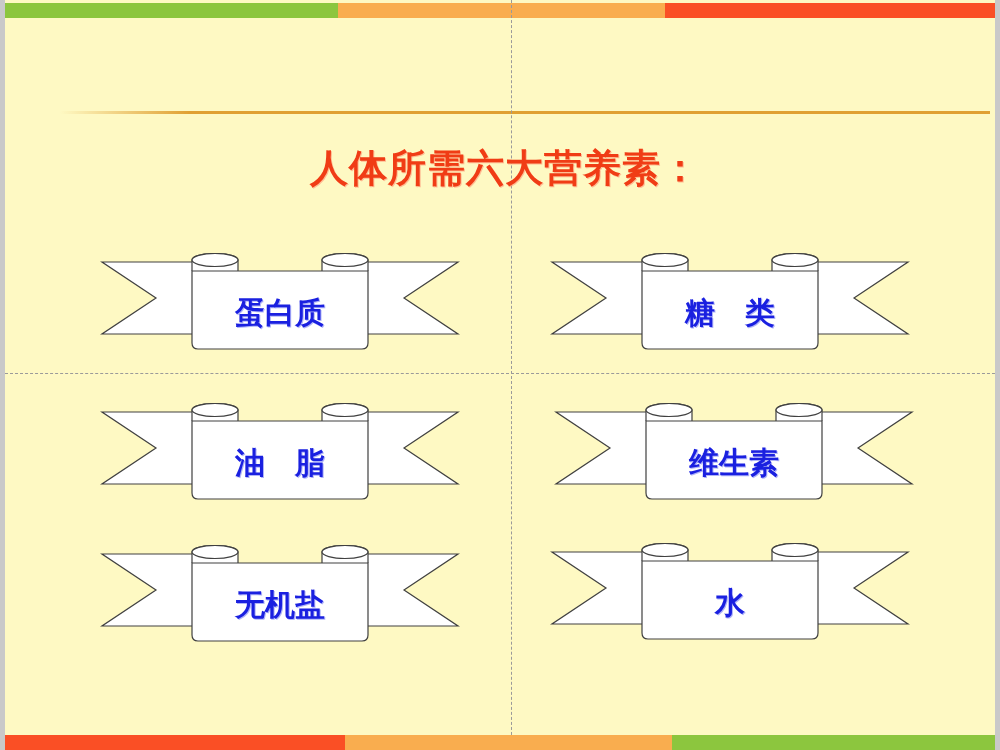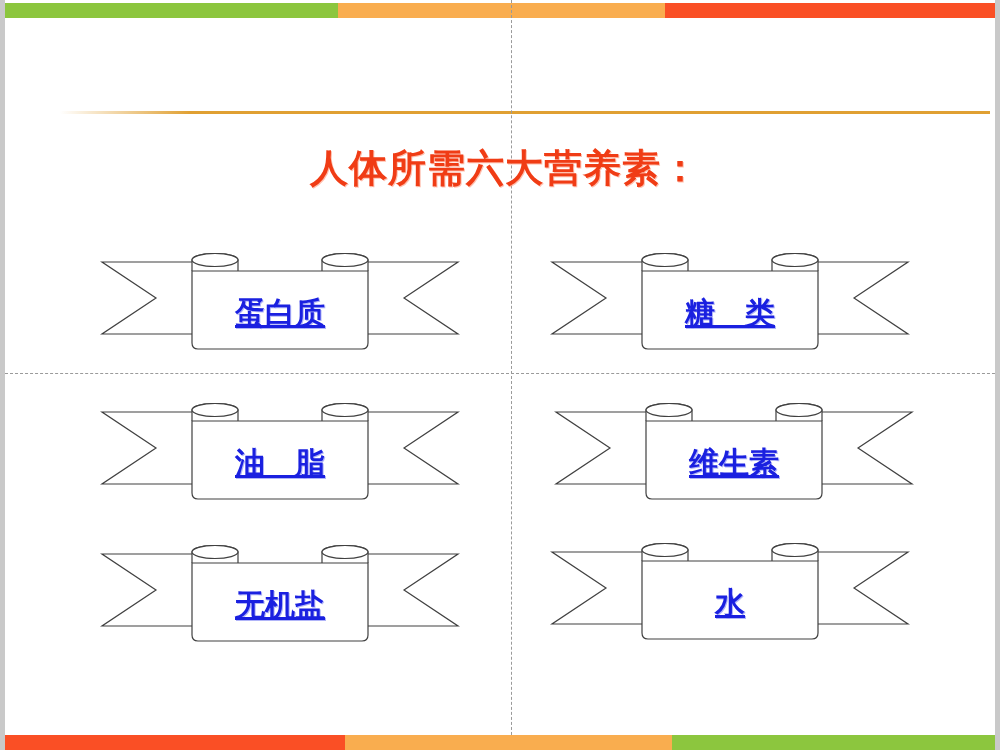--- a/index.html
+++ b/index.html
@@ -4,21 +4,21 @@
 <style>
   html, body {
     margin: 0;
     padding: 0;
     background: #c8c8c8;
   }
   #slide {
     position: relative;
     width: 1000px;
     height: 750px;
-    background: #ffffff;
+    background: #fef9c3;
     overflow: hidden;
     font-family: "Liberation Serif", "DejaVu Serif", serif;
     box-sizing: border-box;
     border-left: 5px solid #c9c9c9;
     border-right: 5px solid #c9c9c9;
   }
 
   
   .bar {
     position: absolute;
@@ -91,21 +91,20 @@
     align-items: center;
     justify-content: center;
     padding-top: 20px;
     box-sizing: border-box;
     font-size: 30px;
     font-weight: bold;
     color: #1a20e0;
     text-shadow: 1px 1px 0 rgba(150,155,245,0.75);
     white-space: pre;
     pointer-events: none;
-    text-decoration: underline;
   }
 </style>
 </head>
 <body>
 
 <div id="slide">
 
   <div class="bar top">
       <div class="seg" style="width: 333px; background: rgb(140, 198, 62);"></div>
       <div class="seg" style="width: 327px; background: rgb(249, 173, 79);"></div>

